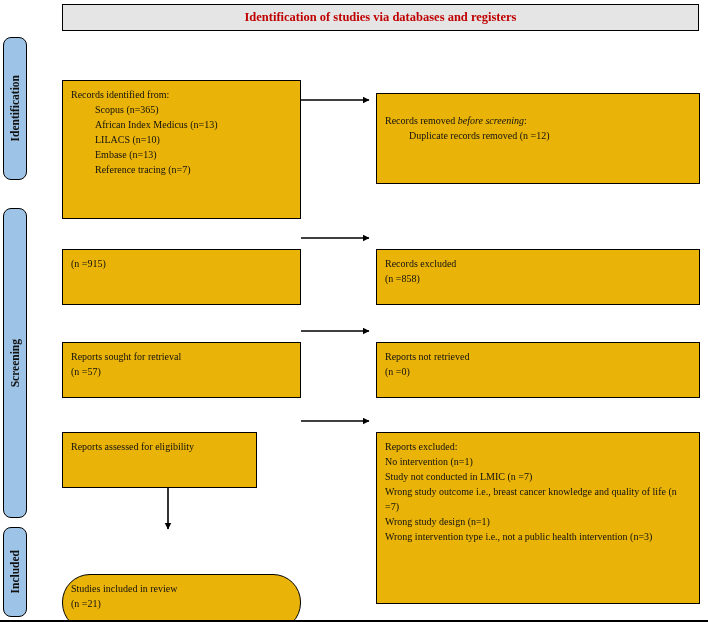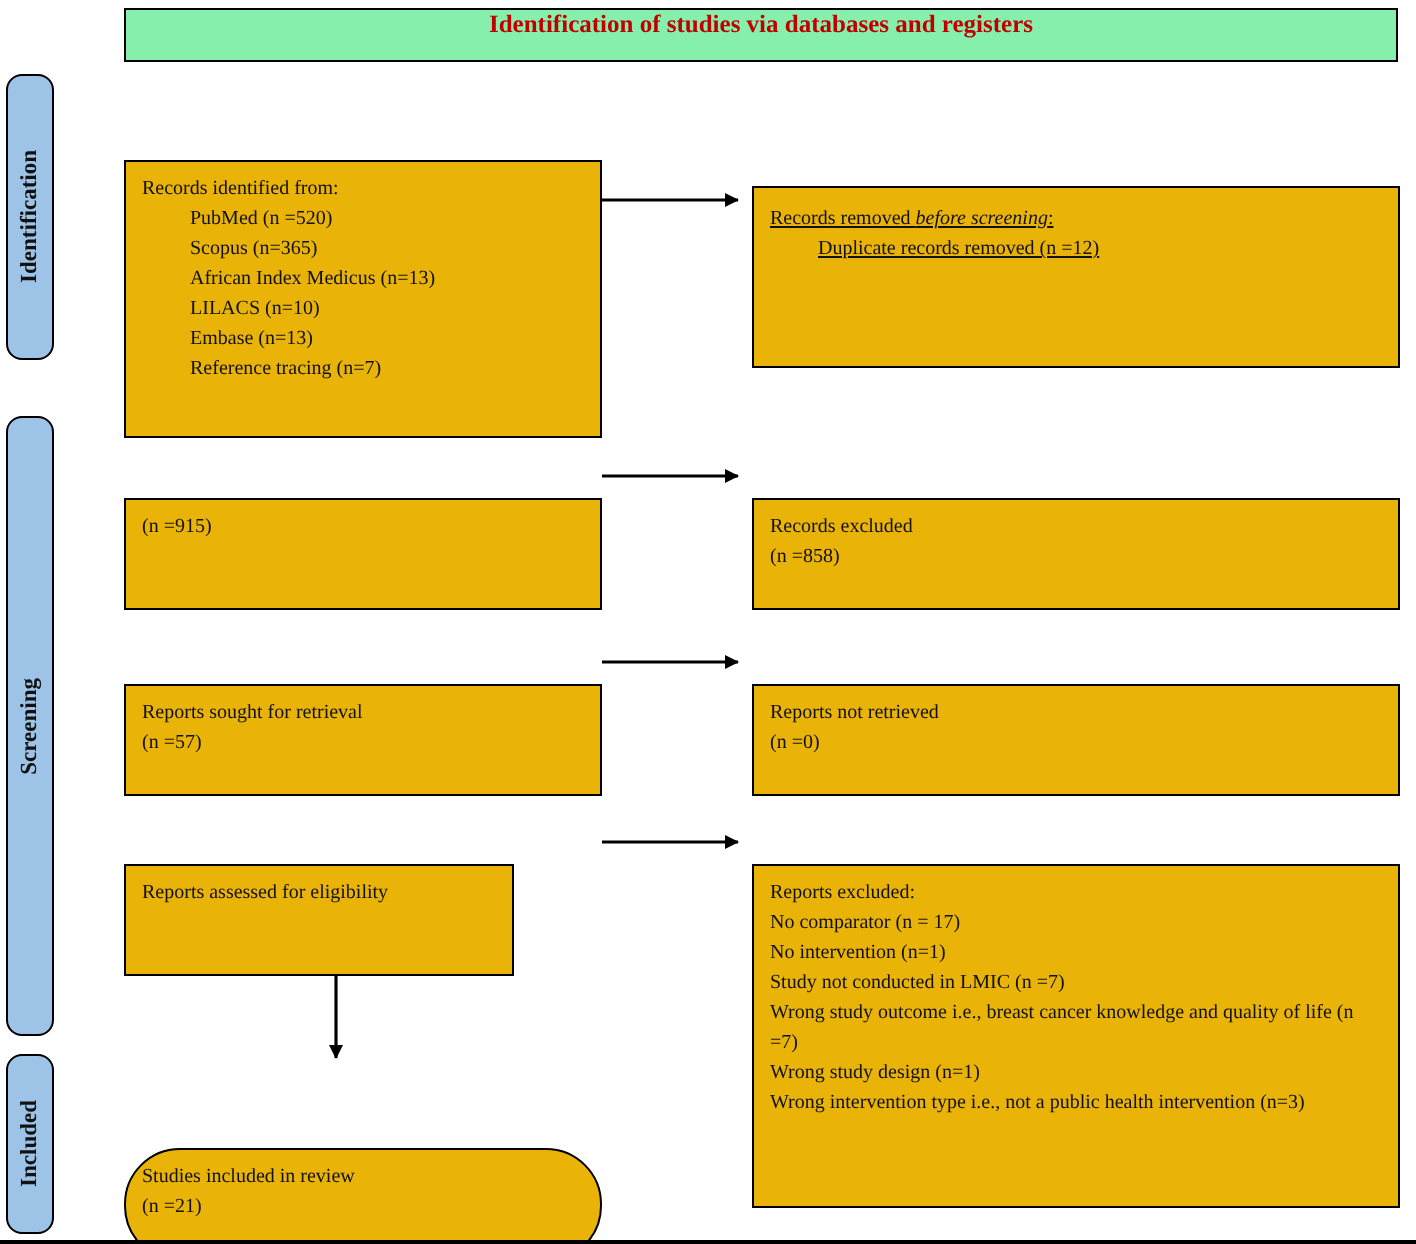--- a/index.html
+++ b/index.html
@@ -10,42 +10,42 @@
     width: 708px;
     height: 622px;
     background: #ffffff;
     border-bottom: 2px solid #000;
     overflow: hidden;
   }
   svg.arrows { position: absolute; left: 0; top: 0; pointer-events: none; }
 
   .banner {
     position: absolute; left: 62px; top: 4px; width: 637px; height: 27px;
-    background: #86efac; border: 1.6px solid #000;
-    display: flex; align-items: flex-start; justify-content: center;
+    background: #e5e5e5; border: 1.6px solid #000;
+    display: flex; align-items: center; justify-content: center;
   }
   .banner .banner-text { color: #C00000; font-weight: bold; font-size: 12.5px; }
 
   .vlabel {
     position: absolute; left: 3px; width: 24px;
     background: #9DC3E6; border: 1.5px solid #000; border-radius: 8px;
     display: flex; align-items: center; justify-content: center;
   }
   .vlabel span {
     writing-mode: vertical-rl; transform: rotate(180deg);
     font-weight: bold; font-size: 11.5px; white-space: nowrap;
   }
 
   .box {
     position: absolute; background: #eab308; border: 1.6px solid #000;
     font-size: 10px; line-height: 1.5; padding: 6px 8px 4px 8px; margin-top: 38px;
   }
   .box .indent { padding-left: 24px; }
   .box i { font-style: italic; }
-  .pad-mid { padding-top: 8px; text-decoration: underline; }
+  .pad-mid { padding-top: 19px; }
 </style>
 </head>
 <body>
 
 <div class="canvas">
 
   <svg class="arrows" width="708" height="622">
     <defs>
       <marker id="ah" markerWidth="9" markerHeight="9" refX="6.5" refY="3.5" orient="auto" markerUnits="userSpaceOnUse">
         <path d="M0,0 L7,3.5 L0,7 z" fill="#000"></path>
@@ -70,21 +70,20 @@
   </div>
   <div class="vlabel" style="top:208px;height:310px;">
     <span>Screening</span>
   </div>
   <div class="vlabel" style="top:527px;height:90px;">
     <span>Included</span>
   </div>
 
   <div class="box" style="left:62px;top:42px;width:239px;height:139px;">
     <div>Records identified from:</div>
-    <div class="indent">PubMed (n =520)</div>
     <div class="indent">Scopus (n=365)</div>
     <div class="indent">African Index Medicus (n=13)</div>
     <div class="indent">LILACS (n=10)</div>
     <div class="indent">Embase (n=13)</div>
     <div class="indent">Reference tracing (n=7)</div>
   </div>
 
   <div class="box pad-mid" style="left:376px;top:55px;width:324px;height:91px;">
     <div>
       <span>Records removed </span><i>before screening</i><span>:</span>
@@ -110,21 +109,20 @@
     <div>Reports not retrieved</div>
     <div>(n =0)</div>
   </div>
 
   <div class="box" style="left:62px;top:394px;width:195px;height:56px;">
     <div>Reports assessed for eligibility</div>
   </div>
 
   <div class="box" style="left:376px;top:394px;width:324px;height:172px;">
     <div>Reports excluded:</div>
-    <div>No comparator (n = 17)</div>
     <div>No intervention (n=1)</div>
     <div>Study not conducted in LMIC (n =7)</div>
     <div>Wrong study outcome i.e., breast cancer knowledge and quality of life (n =7)</div>
     <div>Wrong study design (n=1)</div>
     <div>Wrong intervention type i.e., not a public health intervention (n=3)</div>
   </div>
 
   <div class="box" style="left:62px;top:536px;width:239px;height:57px;border-radius:28px;">
     <div>Studies included in review</div>
     <div>(n =21)</div>

